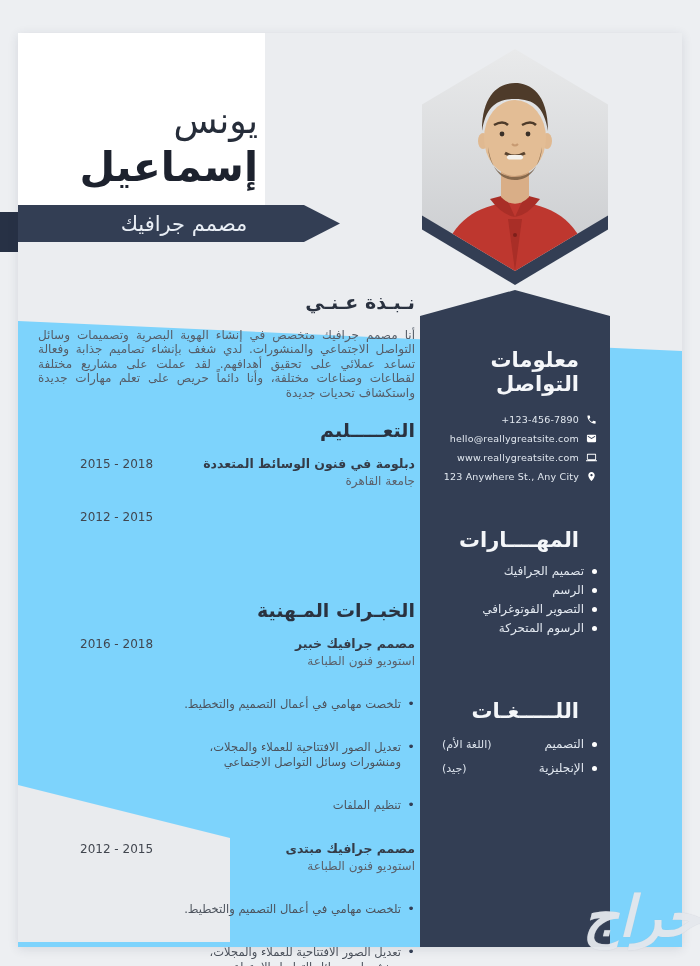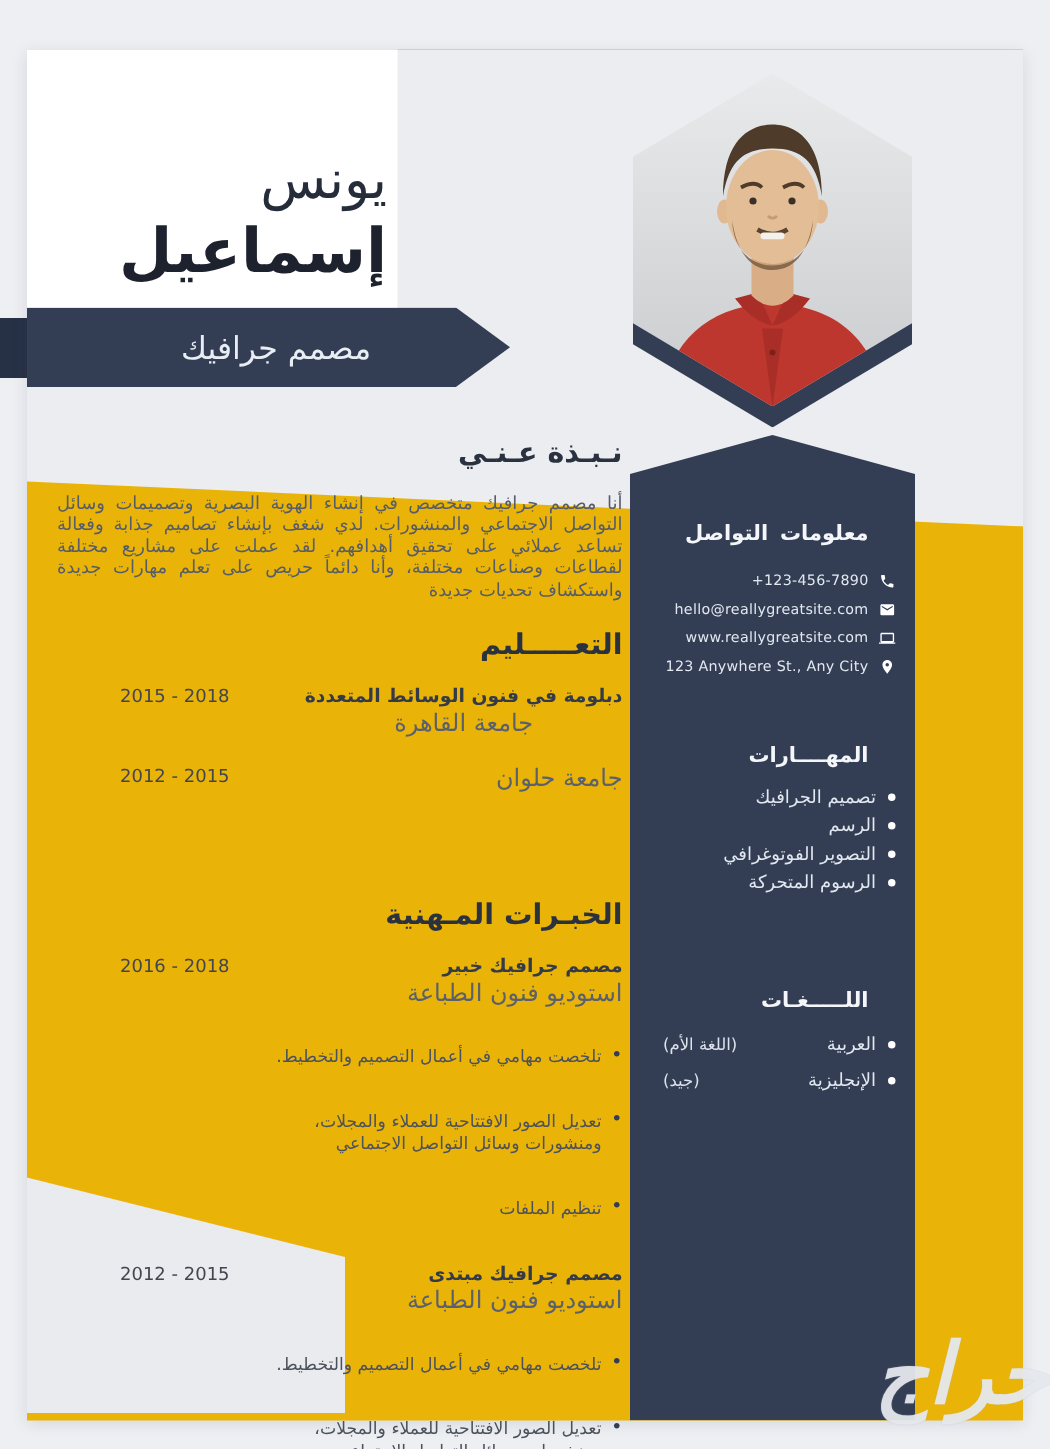--- a/index.html
+++ b/index.html
@@ -4,80 +4,80 @@
 <style>
   html,body{margin:0;padding:0;}
   body{
     width:700px;height:966px;position:relative;overflow:hidden;
     background:#EDEFF2;
     font-family:"DejaVu Sans", sans-serif;
     -webkit-font-smoothing:antialiased;
   }
   .page{
     position:absolute;left:18px;top:33px;width:664px;height:914px;
-    background:#eab308;box-shadow:0 2px 10px rgba(40,50,70,.12);
+    background:#7dd3fc;box-shadow:0 2px 10px rgba(40,50,70,.12);
   }
   
   .shape-top{
     position:absolute;left:0;top:0;width:664px;height:320px;background:#EBEDF0;
     clip-path:polygon(0 0,664px 0,664px 318px,0 288px);
   }
   .shape-bottom{
     position:absolute;left:0;top:719px;width:212px;height:190px;background:#E9EBEE;
     clip-path:polygon(0 33px,212px 86px,212px 190px,0 190px);
   }
   .name-box{position:absolute;left:0;top:0;width:247px;height:178px;background:#FFFFFF;}
   .name-block{position:absolute;top:66px;right:424px;text-align:right;direction:rtl;}
   .first-name{font-size:36px;font-weight:400;color:#262D3A;line-height:44px;}
   .last-name{font-size:41px;font-weight:800;color:#1D222E;line-height:48px;}
   
   .ribbon-fold{position:absolute;left:0;top:212px;width:19px;height:40px;background:#273145;}
   .ribbon{
-    position:absolute;left:0;top:172px;width:322px;height:53px;background:#333E54;
+    position:absolute;left:0;top:172px;width:322px;height:37px;background:#333E54;
     clip-path:polygon(0 0,88.8% 0,100% 50%,88.8% 100%,0 100%);
     display:flex;align-items:center;justify-content:center;
   }
   .ribbon span{color:#E9EEF5;font-size:21px;letter-spacing:.5px;padding-left:10px;}
   
   .hex-navy{
     position:absolute;left:404px;top:30px;width:186px;height:222px;background:#333E54;
     clip-path:polygon(50% 0,100% 25%,100% 75%,50% 100%,0 75%,0 25%);
   }
   .hex-photo{
     position:absolute;left:404px;top:16px;width:186px;height:222px;
     clip-path:polygon(50% 0,100% 25%,100% 75%,50% 100%,0 75%,0 25%);
   }
   
   .sidebar{
     position:absolute;left:402px;top:257px;width:190px;height:657px;background:#333E54;
     clip-path:polygon(50% 0,100% 26px,100% 100%,0 100%,0 26px);
     direction:rtl;box-sizing:border-box;padding:58px 13px 0 14px;color:#DCE3EC;
   }
-  .sb-title{font-size:14px;font-weight:700;color:#F4F6F9;text-align:right;margin:0 18px 0 0;word-spacing:3px;}
+  .sb-title{font-size:21px;font-weight:700;color:#F4F6F9;text-align:right;margin:0 18px 0 0;word-spacing:3px;}
   .contact-list{margin-top:18px;}
   .contact-row{display:flex;align-items:center;gap:7px;margin-bottom:8px;justify-content:flex-start;}
   .contact-row .cicon{width:11px;height:11px;flex:0 0 auto;display:block;}
   .contact-row .cval{font-size:9.5px;color:#E2E8F0;direction:ltr;unicode-bidi:isolate;letter-spacing:.2px;}
   .skills-title{margin-top:46px;}
   .sb-list{margin-top:12px;}
   .sb-item{display:flex;align-items:center;gap:8px;margin-bottom:5px;font-size:12px;color:#E2E8F0;}
   .bullet-dot{width:5px;height:5px;border-radius:50%;background:#FFFFFF;flex:0 0 auto;}
   .lang-title{margin-top:64px;}
   .lang-list{margin-top:14px;}
   .lang-row{display:flex;align-items:center;justify-content:space-between;margin-bottom:10px;padding-left:8px;}
   .lang-name{display:flex;align-items:center;gap:8px;font-size:12px;color:#E2E8F0;}
   .lang-level{font-size:11px;color:#DCE3EC;}
   
   .sec{position:absolute;left:20px;width:377px;direction:rtl;text-align:right;}
   .sec-title{font-size:19px;font-weight:700;color:#2A3240;line-height:23px;margin:0;}
   .about-text{margin-top:14px;font-size:12px;line-height:1.2;color:#565D68;text-align:justify;text-align-last:right;}
   .entry{display:flex;justify-content:space-between;align-items:flex-start;padding-left:42px;}
   .entry-head .line1{font-size:12.5px;font-weight:600;color:#343B47;line-height:16px;}
   .entry-head .line1.bold{font-weight:700;}
-  .entry-head .line2{font-size:16px;font-weight:400;color:#5B616B;line-height:15px;margin-top:2px;text-align:center;}
+  .entry-head .line2{font-size:12px;font-weight:400;color:#5B616B;line-height:15px;margin-top:2px;}
   .entry-dates{font-size:12px;color:#41464F;direction:ltr;unicode-bidi:isolate;white-space:nowrap;line-height:16px;}
   .mt14{margin-top:14px;} .mt20{margin-top:20px;} .mt28{margin-top:28px;}
   .duties{list-style:none;margin:12px 0 0 0;padding:0;width:232px;}
   .duties li{
     position:relative;padding-right:14px;font-size:11.5px;color:#4C525C;line-height:15px;margin-bottom:1px;margin-top:28px;
   }
   .duties li::before{content:"•";position:absolute;right:0;top:-1px;color:#333E54;font-size:13px;}
   
   .watermark{
     position:absolute;right:0px;top:884px;z-index:5;
@@ -185,21 +185,21 @@
           <span class="bullet-dot"></span>
           <span>الرسوم المتحركة</span>
         </div>
     </div>
 
     <div class="sb-title lang-title">اللـــــغـات</div>
     <div class="lang-list">
       <div class="lang-row">
         <span class="lang-name">
             <span class="bullet-dot"></span>
-            <span>العربية</span>
+            <span>التصميم</span>
           </span>
         <span class="lang-level">(اللغة الأم)</span>
       </div>
       <div class="lang-row">
         <span class="lang-name">
             <span class="bullet-dot"></span>
             <span>الإنجليزية</span>
           </span>
         <span class="lang-level">(جيد)</span>
       </div>
@@ -215,21 +215,20 @@
     <h2 class="sec-title">التعـــــليم</h2>
     <div class="entry mt14">
       <div class="entry-head">
         <div class="line1">دبلومة في فنون الوسائط المتعددة</div>
         <div class="line2">جامعة القاهرة</div>
       </div>
       <div class="entry-dates" dir="ltr">2015 - 2018</div>
     </div>
     <div class="entry mt20">
       <div class="entry-head">
-        <div class="line2">جامعة حلوان</div>
       </div>
       <div class="entry-dates" dir="ltr">2012 - 2015</div>
     </div>
   </div>
 
   <div class="sec" style="top:566px">
     <h2 class="sec-title">الخبـرات المـهنية</h2>
 
     <div class="entry mt14">
       <div class="entry-head">

